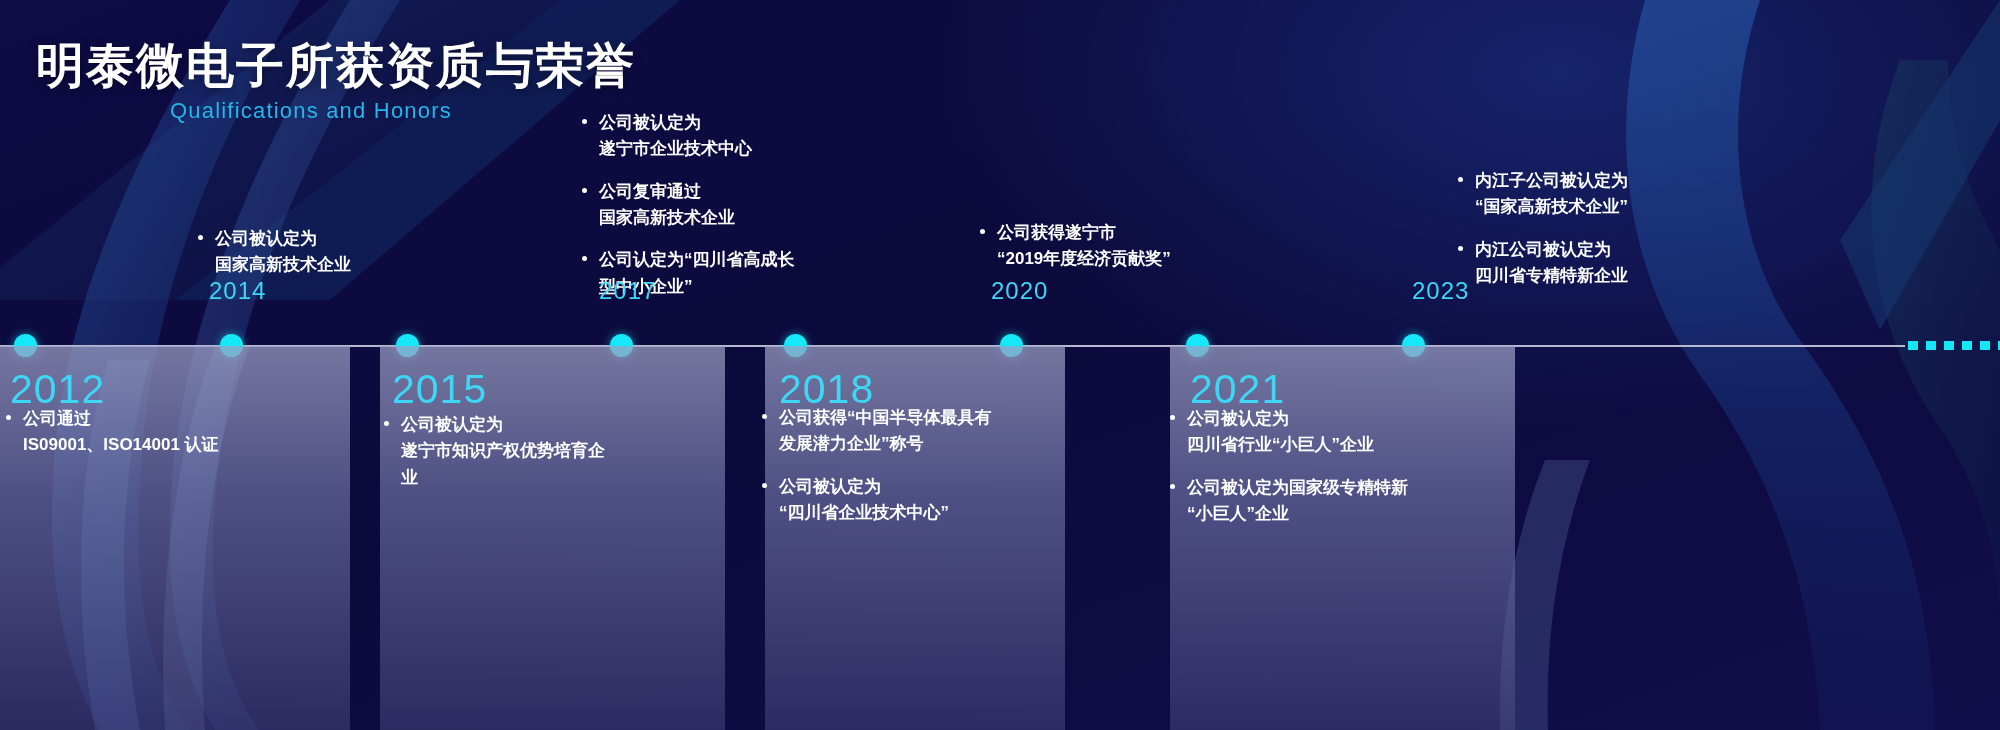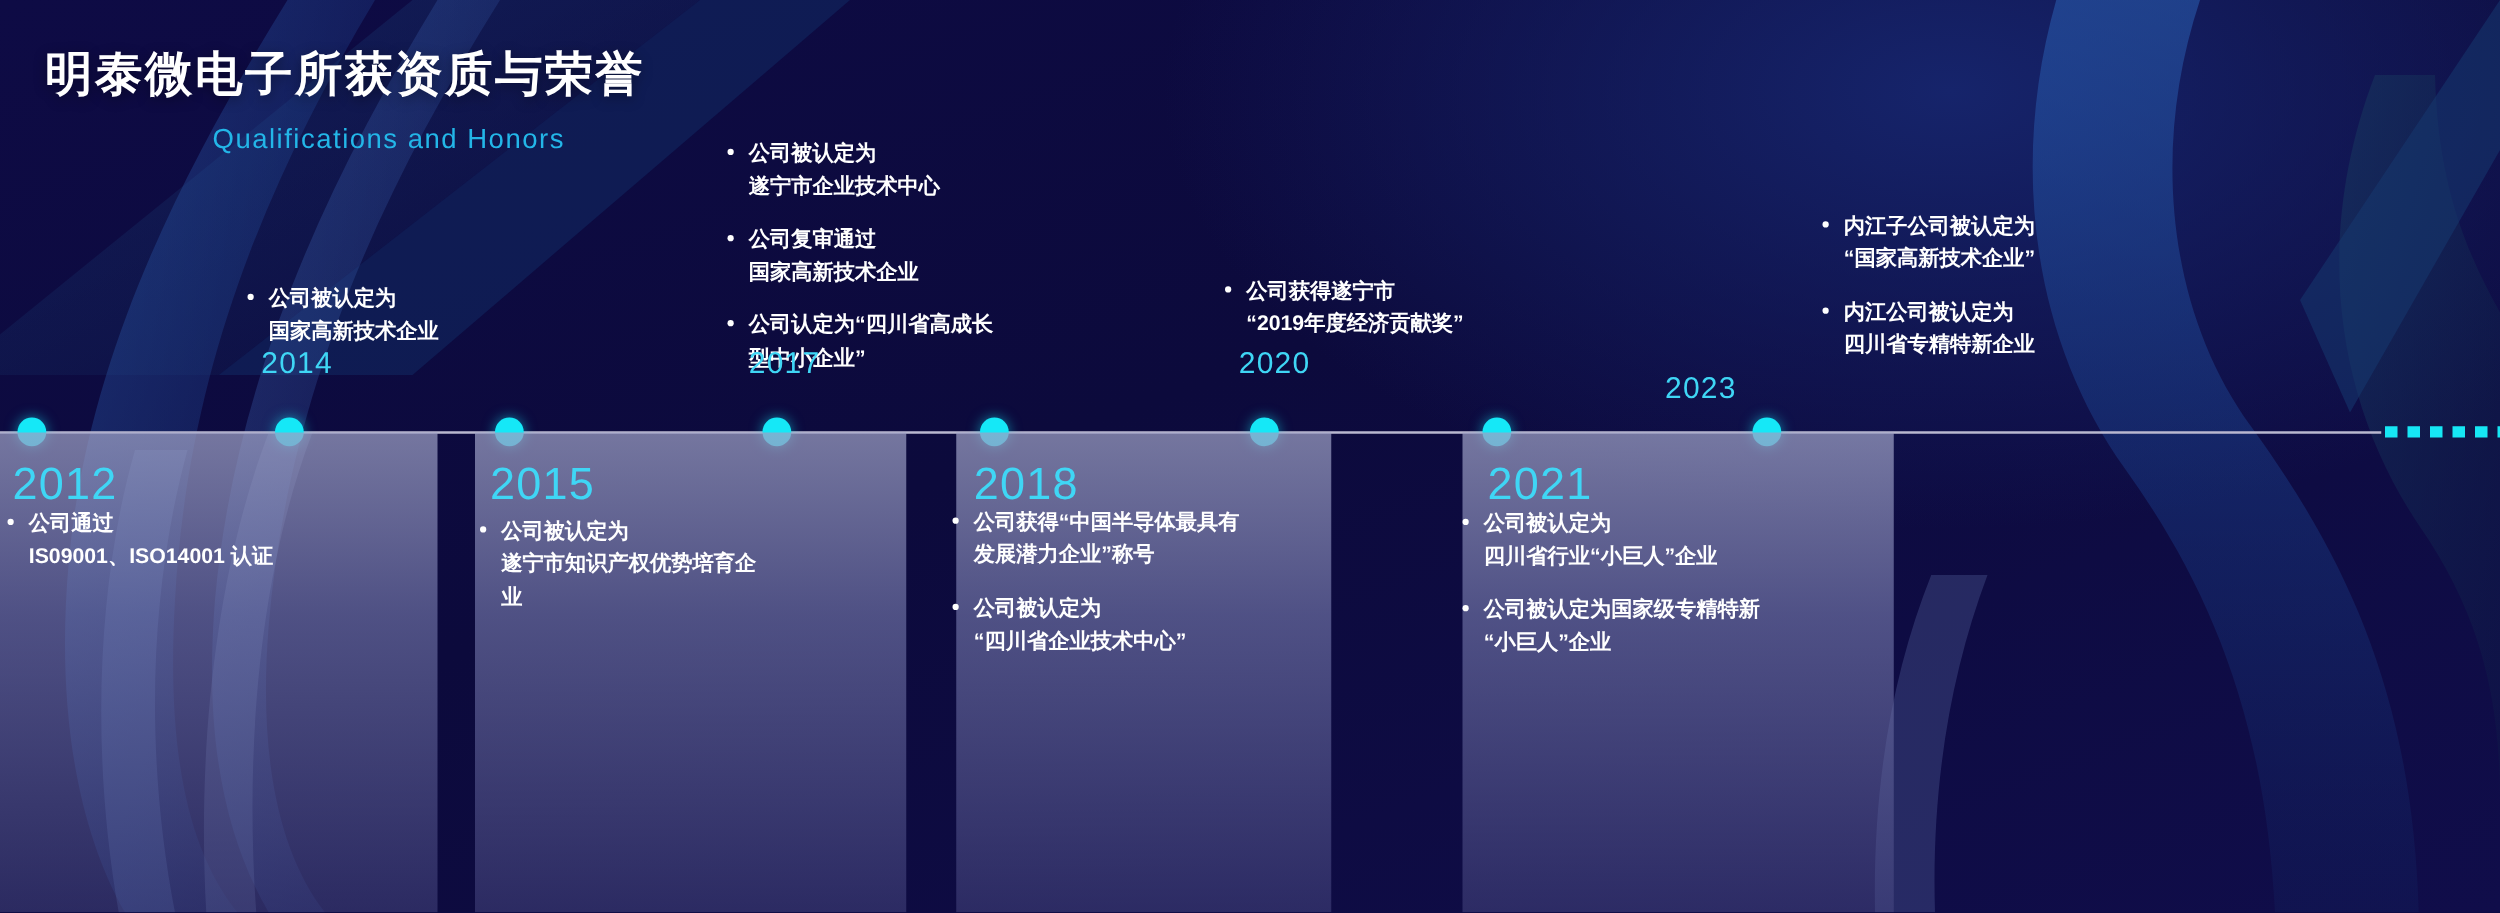--- a/index.html
+++ b/index.html
@@ -22,21 +22,21 @@
   #bg-waves {
     position:absolute; inset:0;
     width:2000px; height:730px;
     pointer-events:none;
   }
 
   
   .title {
     position:absolute; left:36px; top:34px;
     color:#ffffff;
-    font-size:38px;
+    font-size:48px;
     font-weight:bold;
     letter-spacing:2px;
     white-space:nowrap;
     text-shadow:0 2px 10px rgba(0,0,0,.4);
   }
   .subtitle {
     position:absolute; left:170px; top:98px;
     color:#23b6e8;
     font-size:22px;
     letter-spacing:1.2px;
@@ -81,21 +81,21 @@
   .year-top {
     position:absolute;
     color:#3fd6f5;
     font-size:24px;
     letter-spacing:1px;
     white-space:nowrap;
   }
   .year-bottom {
     position:absolute;
     color:#3fd6f5;
-    font-size:36px;
+    font-size:41px;
     letter-spacing:1px;
     white-space:nowrap;
   }
 
   
   .bullets {
     position:absolute;
     color:#ffffff;
     font-size:17px;
     line-height:1.55;
@@ -216,21 +216,21 @@
 “2019年度经济贡献奖”</div>
   </div>
   <div class="year-top" style="left:991px; top:277px;">2020</div>
 
   <div class="bullets" style="left:1456px; top:152px; width:330px;margin-top:16px;">
     <div class="bullet">内江子公司被认定为
 “国家高新技术企业”</div>
     <div class="bullet">内江公司被认定为
 四川省专精特新企业</div>
   </div>
-  <div class="year-top" style="left:1332px; top:277px;margin-top:20px;">2023</div>
+  <div class="year-top" style="left:1412px; top:277px;">2023</div>
 
   <div class="year-bottom" style="left:10px; top:366px;">2012</div>
   <div class="bullets" style="left:4px; top:406px; width:330px;">
     <div class="bullet">公司通过
 IS09001、ISO14001 认证</div>
   </div>
 
   <div class="year-bottom" style="left:392px; top:366px;">2015</div>
   <div class="bullets" style="left:382px; top:412px; width:226px;">
     <div class="bullet">公司被认定为

